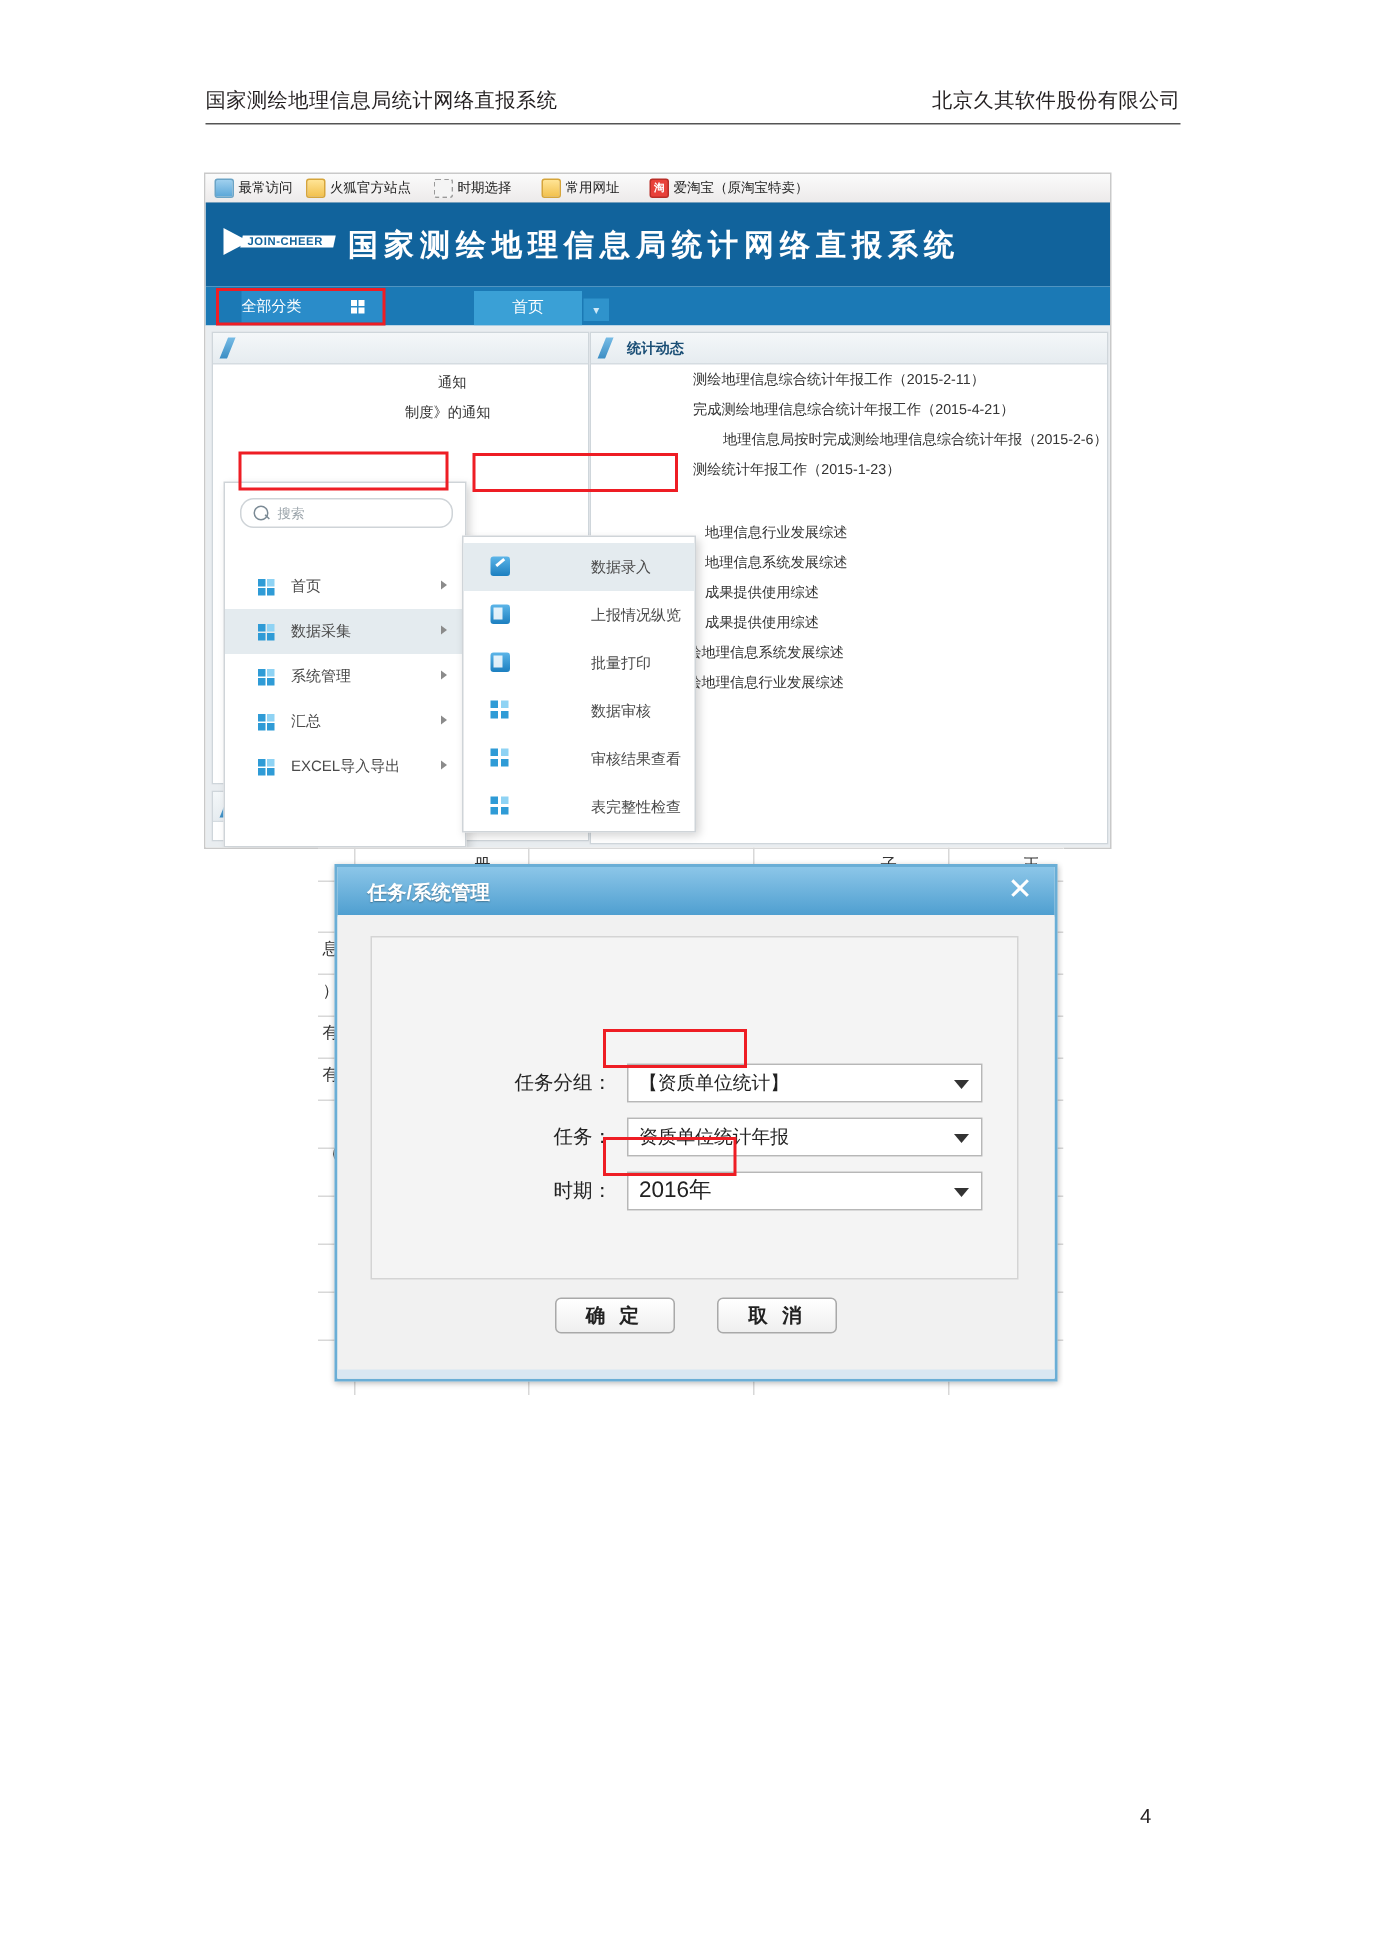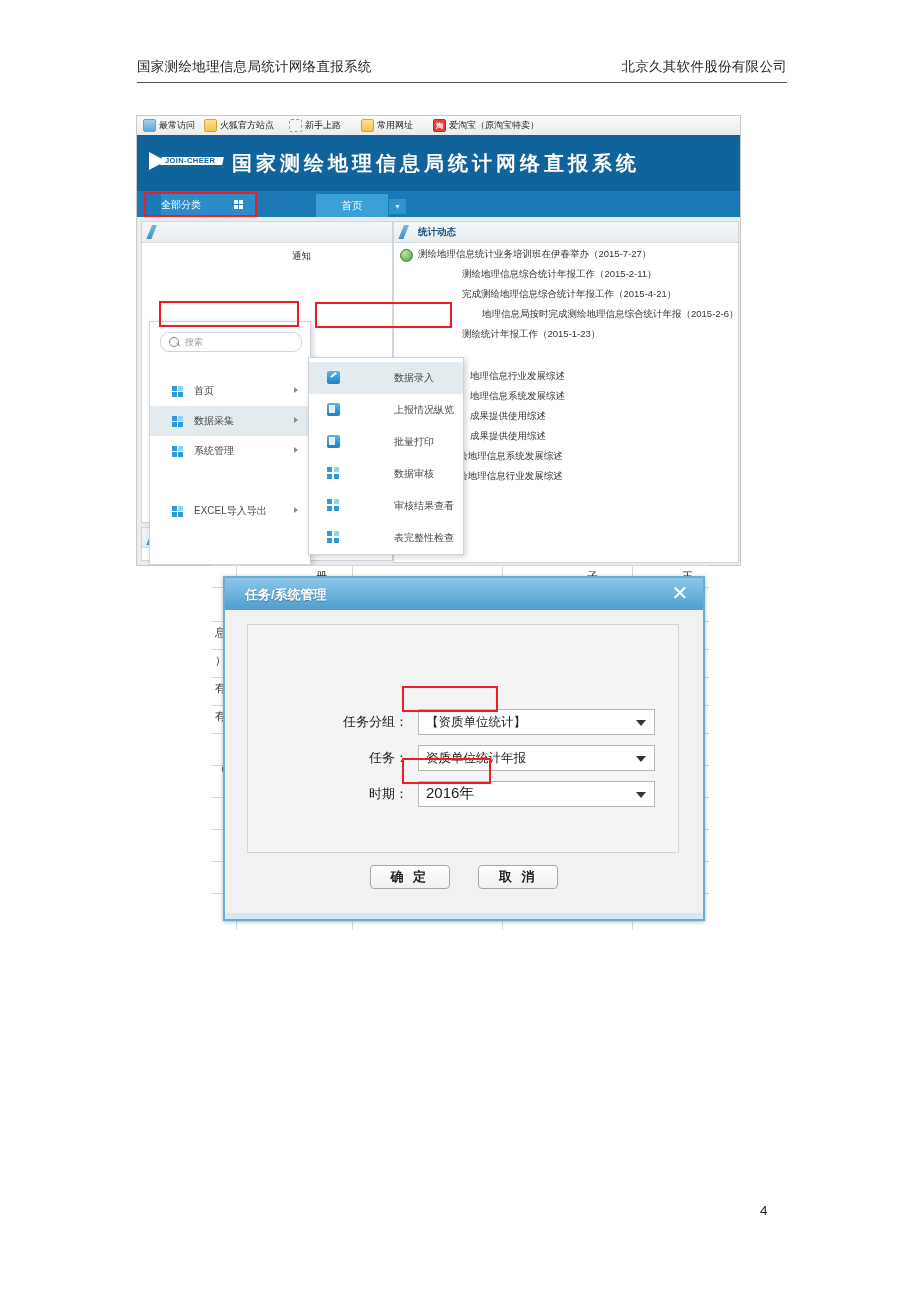--- a/index.html
+++ b/index.html
@@ -187,21 +187,21 @@
     <div class="bm" style="left:6px">
       <span class="ico ico-star"></span>
       <span>最常访问</span>
     </div>
     <div class="bm" style="left:67px">
       <span class="ico ico-fold"></span>
       <span>火狐官方站点</span>
     </div>
     <div class="bm" style="left:152px">
       <span class="ico ico-dash"></span>
-      <span>新手上路</span>
+      <span>时期选择</span>
     </div>
     <div class="bm" style="left:224px">
       <span class="ico ico-fold"></span>
       <span>常用网址</span>
     </div>
     <div class="bm" style="left:296px">
       <span class="ico ico-tao">淘</span>
       <span>爱淘宝（原淘宝特卖）</span>
     </div>
   </div>
@@ -232,20 +232,23 @@
   <div class="content">
 
     <div class="panelA">
       <div class="panelA-hdr">
         <span class="slash"></span>
       </div>
       <div class="panelA-list">
         <div class="newsrow" style="padding-left:150px">
           <span>通知</span>
         </div>
+        <div class="newsrow" style="padding-left:128px">
+          <span>制度》的通知</span>
+        </div>
       </div>
     </div>
 
     <div class="counter-wrap">
       <div class="counter-label">在线访问人数</div>
       <div class="counter-box">
         <span>0</span>
         <span>0</span>
         <span>0</span>
         <span>0</span>
@@ -261,24 +264,20 @@
         <span class="lbl">联系方式</span>
       </div>
     </div>
 
     <div class="panelC">
       <div class="panelC-hdr">
         <span class="slash"></span>
         <span class="lbl">统计动态</span>
       </div>
       <div class="panelC-list">
-        <div class="newsrow">
-          <span class="dot"></span>
-          <span>测绘地理信息统计业务培训班在伊春举办（2015-7-27）</span>
-        </div>
         <div class="newsrow" style="padding-left:68px">
           <span>测绘地理信息综合统计年报工作（2015-2-11）</span>
         </div>
         <div class="newsrow" style="padding-left:68px">
           <span>完成测绘地理信息综合统计年报工作（2015-4-21）</span>
         </div>
         <div class="newsrow" style="padding-left:88px">
           <span>地理信息局按时完成测绘地理信息综合统计年报（2015-2-6）</span>
         </div>
         <div class="newsrow" style="padding-left:68px">
@@ -333,20 +332,30 @@
         <span class="arw"></span>
       </div>
       <div class="mitem" style="top:114px">
         <span class="sq">
             <i></i>
             <i></i>
             <i></i>
             <i></i>
           </span>
         <span class="lb">系统管理</span>
+        <span class="arw"></span>
+      </div>
+      <div class="mitem" style="top:144px">
+        <span class="sq">
+            <i></i>
+            <i></i>
+            <i></i>
+            <i></i>
+          </span>
+        <span class="lb">汇总</span>
         <span class="arw"></span>
       </div>
       <div class="mitem" style="top:174px">
         <span class="sq">
             <i></i>
             <i></i>
             <i></i>
             <i></i>
           </span>
         <span class="lb">EXCEL导入导出</span>

